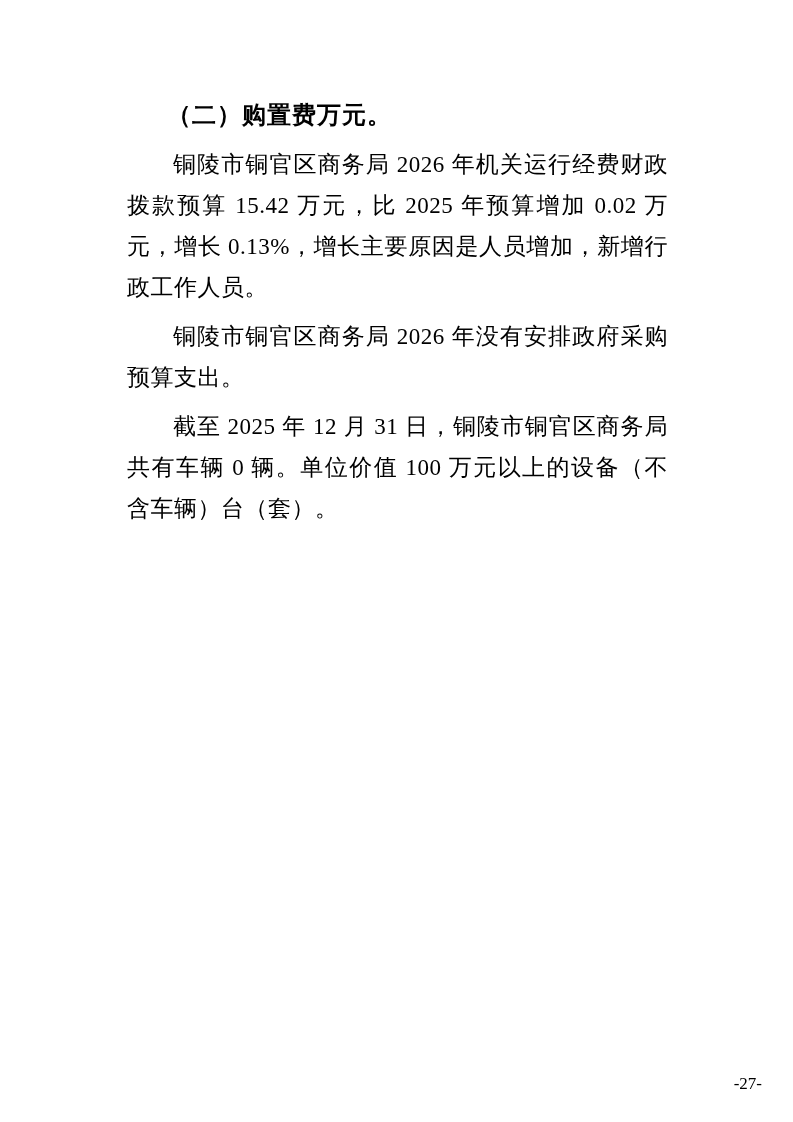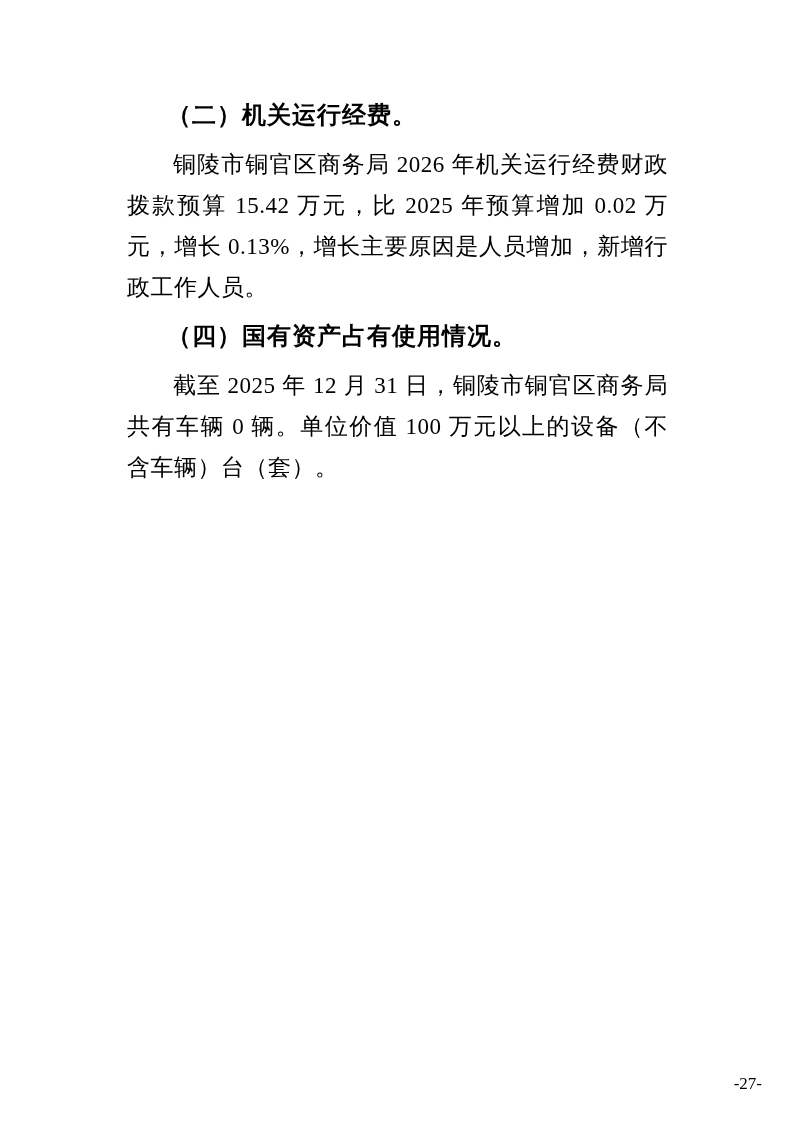--- a/index.html
+++ b/index.html
@@ -48,24 +48,24 @@
     font-family: "Liberation Serif", "DejaVu Serif", serif;
     color: #000000;
   }
 </style>
 </head>
 <body>
 
 <div class="page">
   <div class="content">
 
-    <h3 class="section-heading">（二）机关运行经费。</h3>
+    <h3 class="section-heading">（二）购置费万元。</h3>
     <p class="para">铜陵市铜官区商务局 2026 年机关运行经费财政拨款预算 15.42 万元，比 2025 年预算增加 0.02 万元，增长 0.13%，增长主要原因是人员增加，新增行政工作人员。</p>
 
+    <p class="para">铜陵市铜官区商务局 2026 年没有安排政府采购预算支出。</p>
 
-    <h3 class="section-heading">（四）国有资产占有使用情况。</h3>
     <p class="para">截至 2025 年 12 月 31 日，铜陵市铜官区商务局共有车辆 0 辆。单位价值 100 万元以上的设备（不含车辆）台（套）。</p>
 
 
   </div>
 
   <div class="page-number">-27-</div>
 </div>
 
 </body></html>

